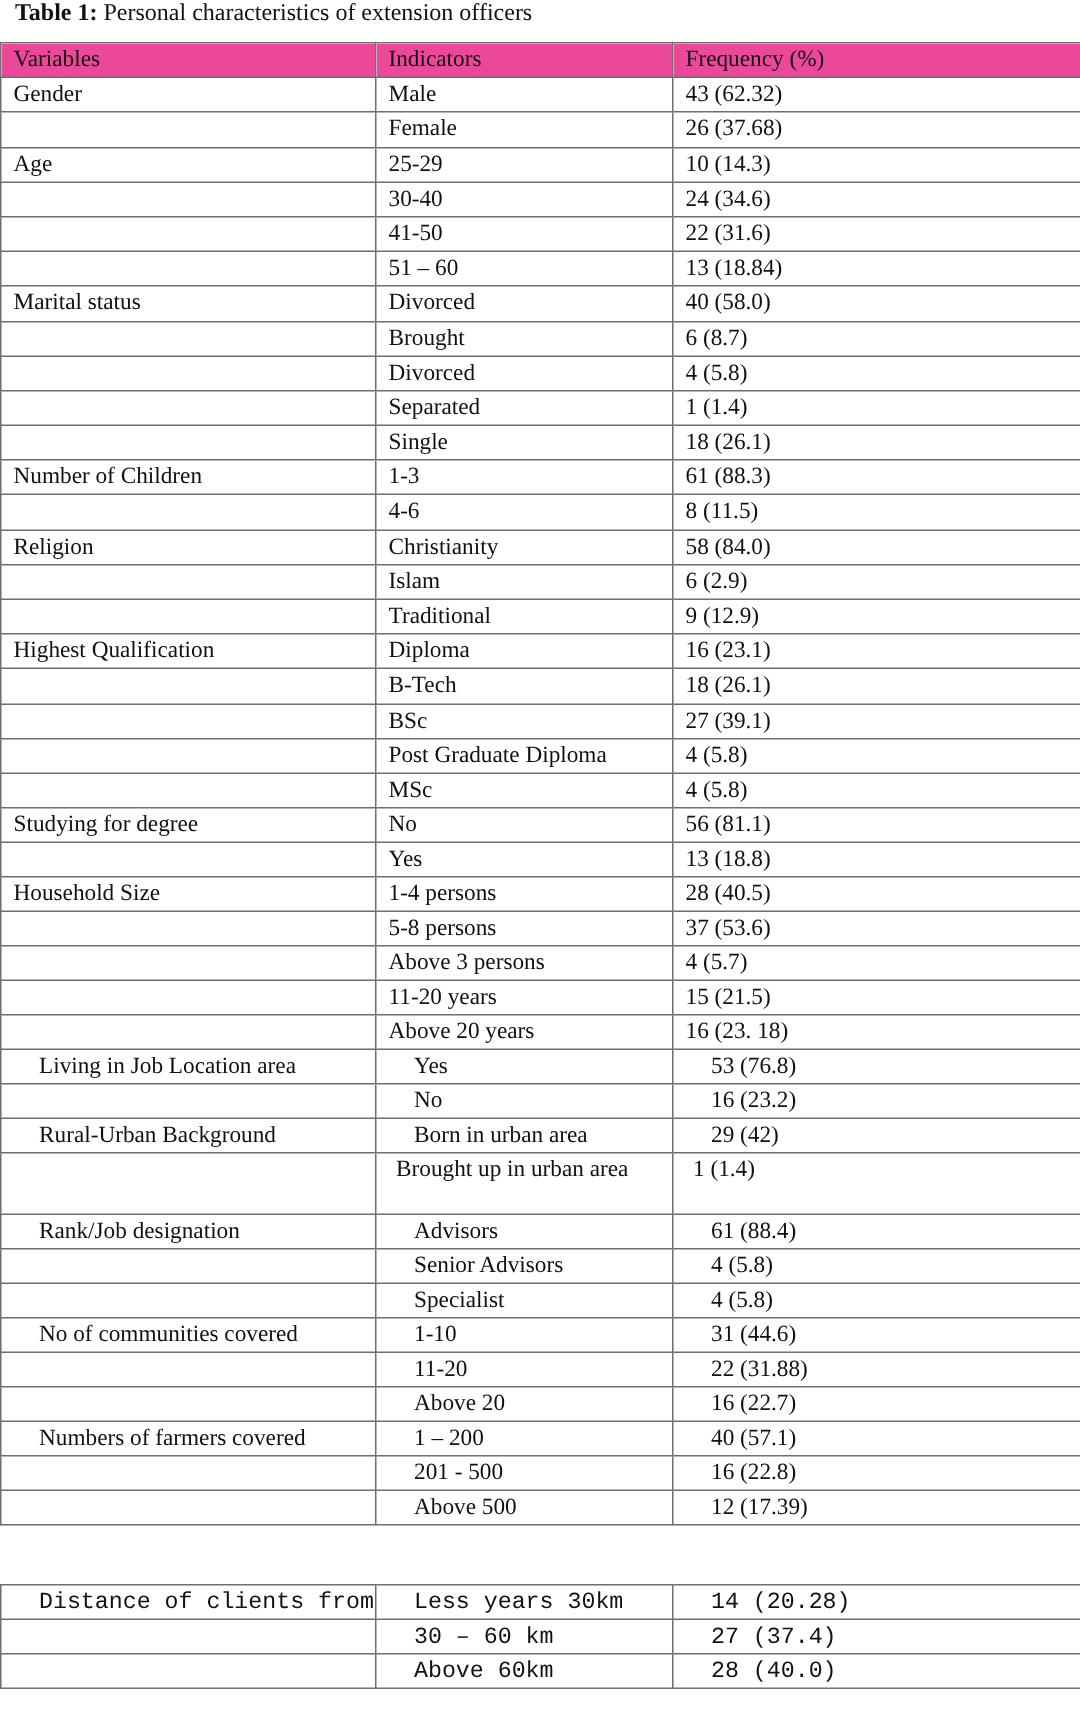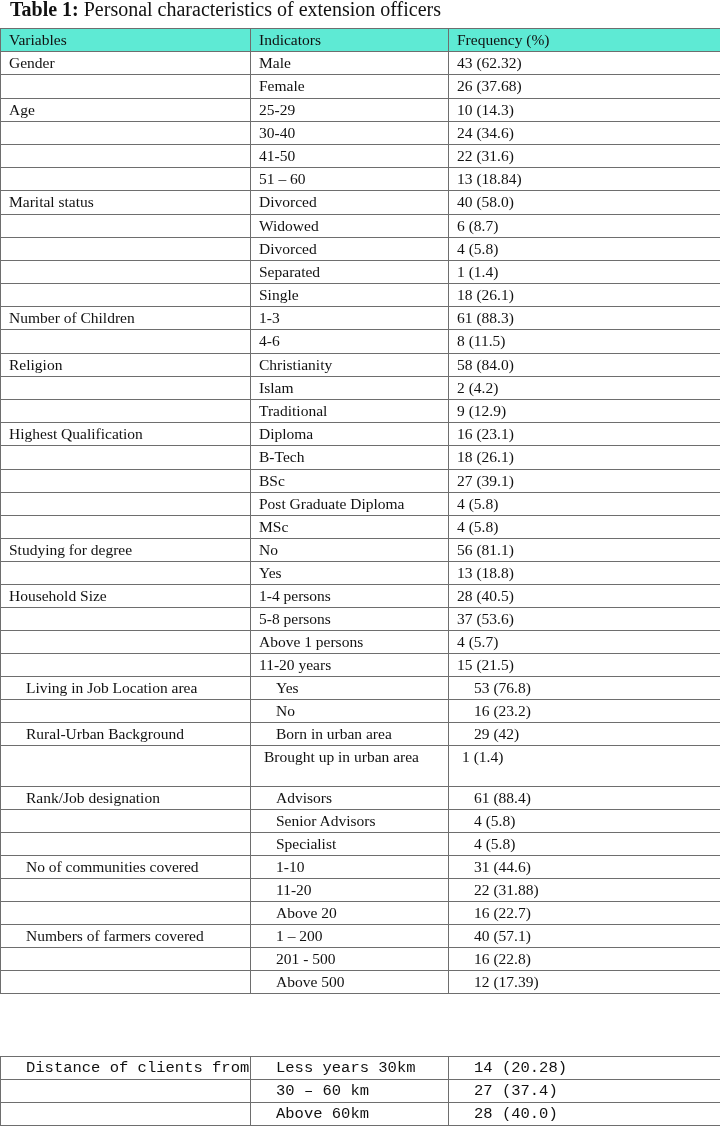--- a/index.html
+++ b/index.html
@@ -12,21 +12,21 @@
       height: 1140px;
       position: relative;
       overflow: hidden;
       font-family: "Liberation Serif", "DejaVu Serif", serif;
       color: #111111;
     }
     .caption {
       position: absolute;
       left: 10px;
       top: 0px;
-      font-size: 20px;
+      font-size: 16px;
       line-height: 18px;
       white-space: nowrap;
     }
     .caption b { font-weight: bold; }
     table.data {
       position: absolute;
       left: 0px;
       width: 720px;
       border-collapse: collapse;
       table-layout: fixed;
@@ -35,21 +35,21 @@
     table.data td, table.data th {
       border: 1.5px solid #6e6e6e;
       padding: 0 8px;
       vertical-align: top;
       text-align: left;
       font-weight: normal;
       line-height: 22px;
       overflow: hidden;
       white-space: nowrap;
     }
-    table.data th { background: #5eead4; }
+    table.data th { background: #ec4899; }
     col.c1 { width: 250px; }
     col.c2 { width: 198px; }
     col.c3 { width: 272px; }
     #t1 { top: 28px; }
     #t2 { top: 1056px; font-family: Liberation Mono, monospace; }
     tr.h-a td, tr.h-a th { height: 22.2px; }
     tr.h-b td { height: 21px; margin-left: 36px; }
     tr.h-c td { height: 20.3px; padding-left: 25px; }
     tr.tall td { height: 40px; padding-left: 13px; }
     td.wrap {
@@ -111,21 +111,21 @@
         <td>51 – 60</td>
         <td>13 (18.84)</td>
       </tr>
       <tr class="h-a">
         <td>Marital status</td>
         <td>Divorced</td>
         <td>40 (58.0)</td>
       </tr>
       <tr class="h-a">
         <td></td>
-        <td>Widowed</td>
+        <td>Brought</td>
         <td>6 (8.7)</td>
       </tr>
       <tr class="h-a">
         <td></td>
         <td>Divorced</td>
         <td>4 (5.8)</td>
       </tr>
       <tr class="h-a">
         <td></td>
         <td>Separated</td>
@@ -147,21 +147,21 @@
         <td>8 (11.5)</td>
       </tr>
       <tr class="h-a">
         <td>Religion</td>
         <td>Christianity</td>
         <td>58 (84.0)</td>
       </tr>
       <tr class="h-a">
         <td></td>
         <td>Islam</td>
-        <td>2 (4.2)</td>
+        <td>6 (2.9)</td>
       </tr>
       <tr class="h-a">
         <td></td>
         <td>Traditional</td>
         <td>9 (12.9)</td>
       </tr>
       <tr class="h-a">
         <td>Highest Qualification</td>
         <td>Diploma</td>
         <td>16 (23.1)</td>
@@ -201,27 +201,32 @@
         <td>1-4 persons</td>
         <td>28 (40.5)</td>
       </tr>
       <tr class="h-b">
         <td></td>
         <td>5-8 persons</td>
         <td>37 (53.6)</td>
       </tr>
       <tr class="h-b">
         <td></td>
-        <td>Above 1 persons</td>
+        <td>Above 3 persons</td>
         <td>4 (5.7)</td>
       </tr>
       <tr class="h-b">
         <td></td>
         <td>11-20 years</td>
         <td>15 (21.5)</td>
+      </tr>
+      <tr class="h-b">
+        <td></td>
+        <td>Above 20 years</td>
+        <td>16 (23. 18)</td>
       </tr>
       <tr class="h-c">
         <td>Living in Job Location area</td>
         <td>Yes</td>
         <td>53 (76.8)</td>
       </tr>
       <tr class="h-c">
         <td></td>
         <td>No</td>
         <td>16 (23.2)</td>

